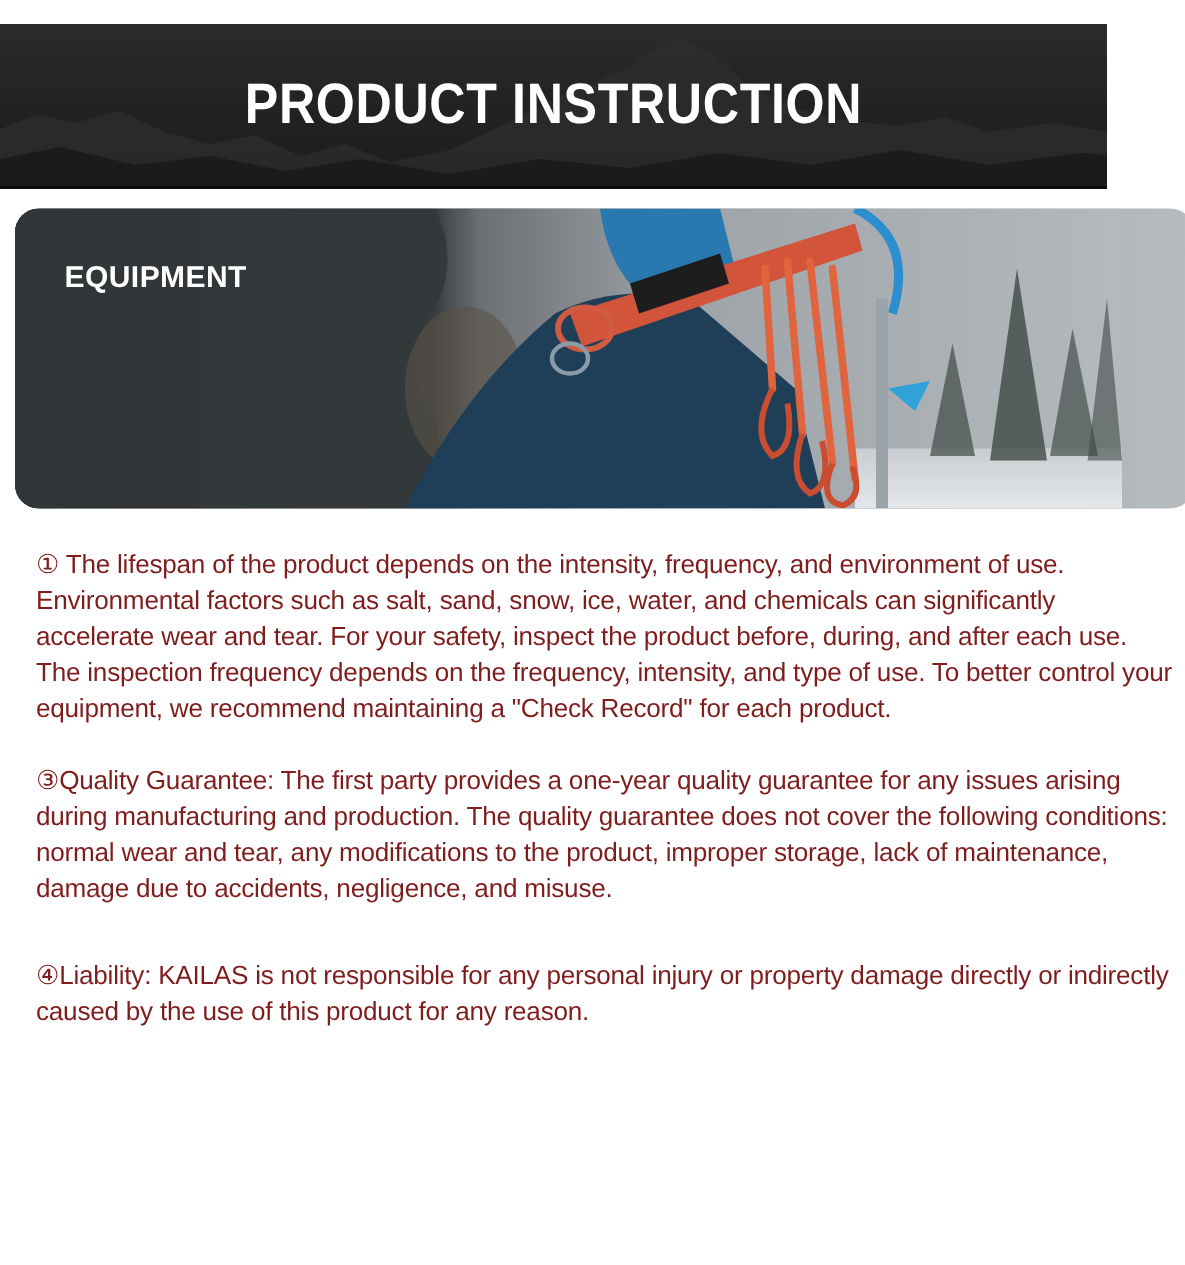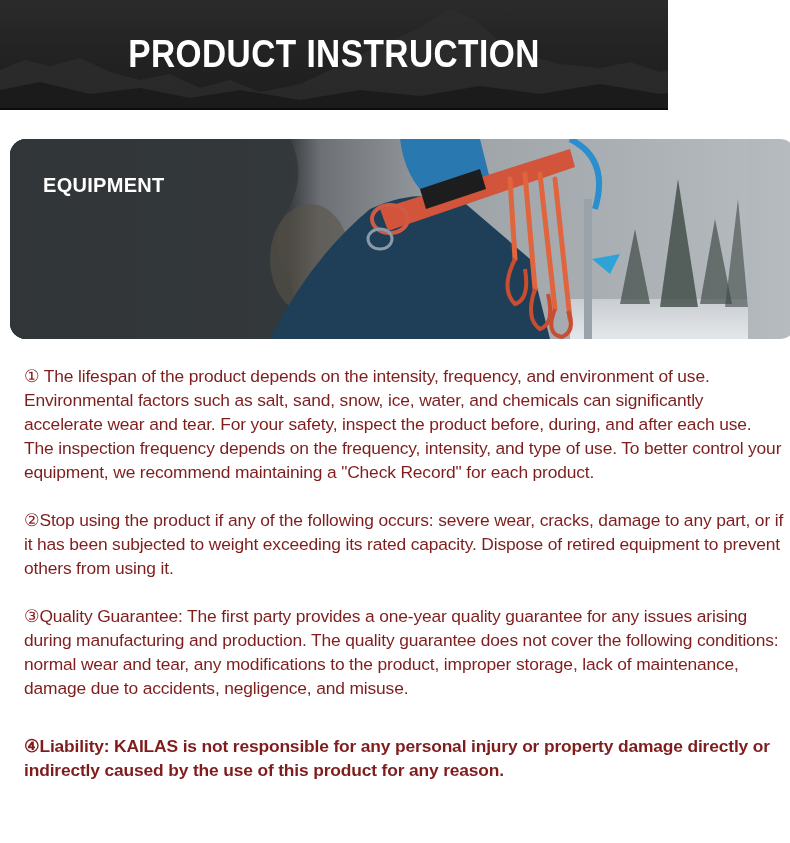--- a/index.html
+++ b/index.html
@@ -4,21 +4,21 @@
 <style>
   html, body { margin: 0; padding: 0; }
   body {
     width: 790px; height: 843px; overflow: hidden;
     background: #ffffff;
     font-family: "Liberation Sans", sans-serif;
     color: #111111;
     position: relative;
   }
   .header {
-    position: absolute; left: 0; top: 0; width: 668px; height: 110px;
+    position: absolute; left: 0; top: 16px; width: 738px; height: 110px;
     background: linear-gradient(180deg, #2b2b2b 0%, #232323 45%, #1d1d1d 100%);
     overflow: hidden;
   }
   .header .mtn {
     position: absolute; left: 0; bottom: 0; width: 790px; height: 110px;
   }
   .header .title {
     position: absolute; left: 0; right: 0; top: 33px;
     text-align: center; color: #ffffff;
     font-family: "Liberation Sans", sans-serif;
@@ -40,21 +40,21 @@
     color: #ffffff; font-weight: 700; font-size: 20px; letter-spacing: 0.3px;
   }
 
   .content {
     position: absolute; left: 24px; top: 364px; width: 760px;
     font-size: 17.4px; line-height: 24px; color: #7f1d1d;
     letter-spacing: -0.15px;
   }
   .para { margin: 0; }
   .para + .para { margin-top: 24px; }
-  .para.p4 { margin-top: 34px; font-weight: bold; }
+  .para.p4 { margin-top: 34px; }
 </style>
 </head>
 <body>
 
 <div class="header">
   <svg class="mtn" width="790" height="110" viewBox="0 0 790 110">
     <polygon points="0,70 25,60 50,66 80,58 110,72 140,80 170,74 200,88 230,80 260,92 300,84 330,70 370,50 420,28 450,8 475,20 500,42 530,56 560,64 600,68 630,62 660,72 700,66 740,72 790,64 790,110 0,110" fill="#2e2e2e" opacity="0.75"></polygon>
     <polygon points="0,90 40,82 90,94 140,88 190,98 240,90 300,100 360,90 420,96 480,86 540,94 600,84 660,94 720,86 790,92 790,110 0,110" fill="#1a1a1a" opacity="0.9"></polygon>
   </svg>
   <div class="title">PRODUCT INSTRUCTION</div>
@@ -113,16 +113,15 @@
     <rect x="574" y="60" width="8" height="140" fill="#9aa2aa"></rect>
     <polygon points="582,120 610,115 600,135" fill="#2fa3d8"></polygon>
 
     <path d="M560,0 Q600,20 585,70" stroke="#2b8fcf" stroke-width="6" fill="none"></path>
   </svg>
   <div class="label">EQUIPMENT</div>
 </div>
 
 <div class="content">
   <p class="para p1">① The lifespan of the product depends on the intensity, frequency, and environment of use. Environmental factors such as salt, sand, snow, ice, water, and chemicals can significantly accelerate wear and tear. For your safety, inspect the product before, during, and after each use. The inspection frequency depends on the frequency, intensity, and type of use. To better control your equipment, we recommend maintaining a "Check Record" for each product.</p>
-  <p class="para p2">②Stop using the product if any of the following occurs: severe wear, cracks, damage to any part, or if it has been subjected to weight exceeding its rated capacity. Dispose of retired equipment to prevent others from using it.</p>
   <p class="para p3">③Quality Guarantee: The first party provides a one-year quality guarantee for any issues arising during manufacturing and production. The quality guarantee does not cover the following conditions: normal wear and tear, any modifications to the product, improper storage, lack of maintenance, damage due to accidents, negligence, and misuse.</p>
   <p class="para p4">④Liability: KAILAS is not responsible for any personal injury or property damage directly or indirectly caused by the use of this product for any reason.</p>
 </div>
 
 </body></html>

